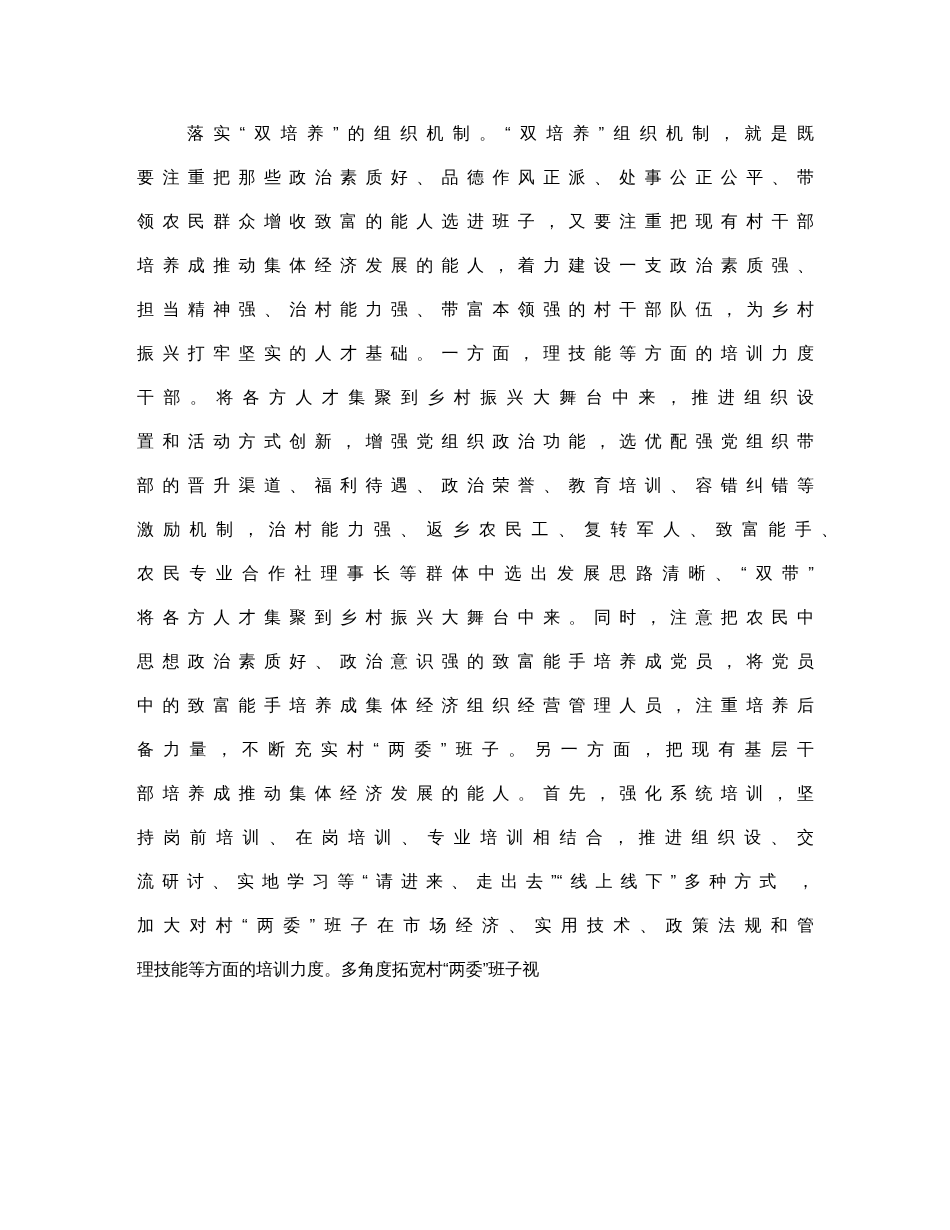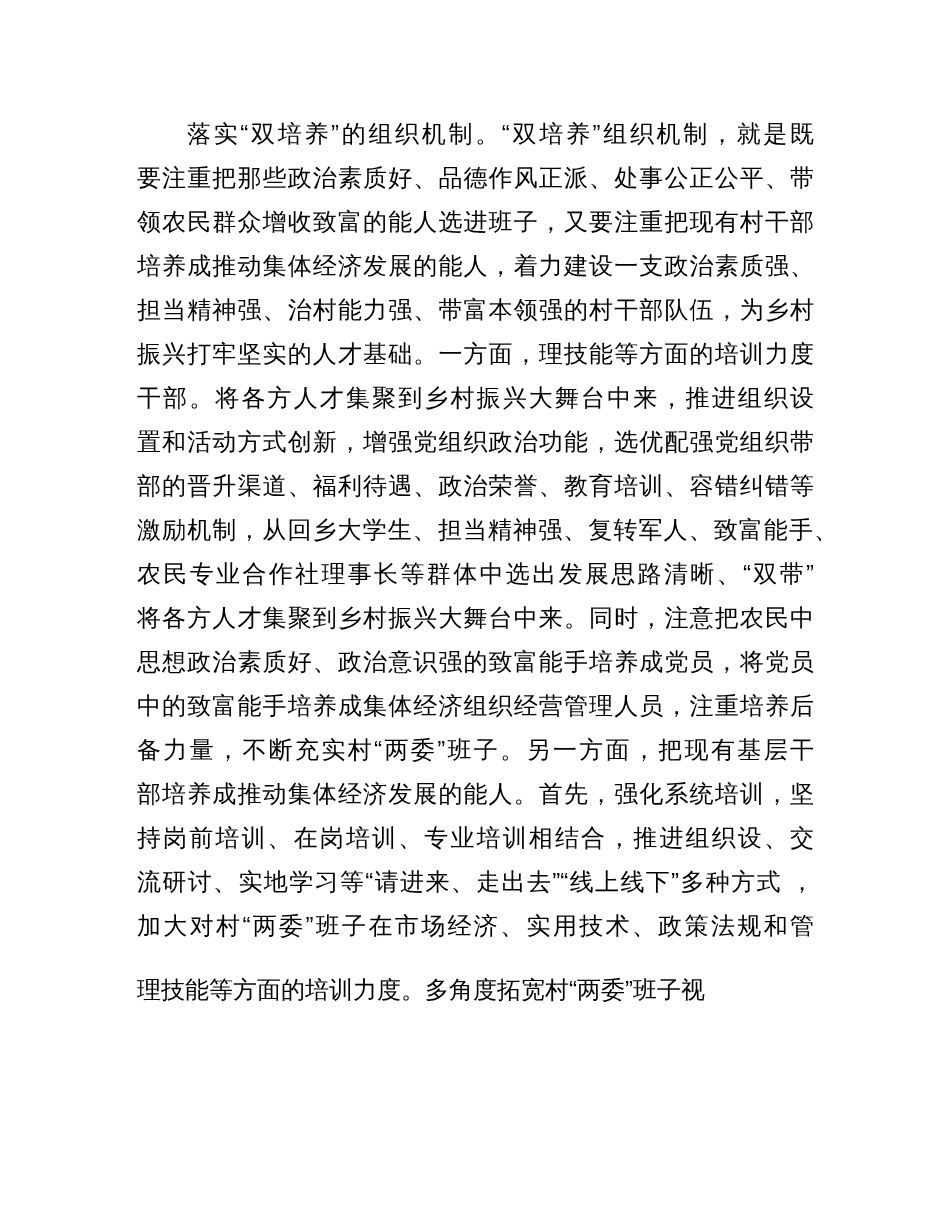--- a/index.html
+++ b/index.html
@@ -17,57 +17,56 @@
   }
   .paragraph {
     position: absolute;
     left: 137px;
     top: 112px;
     width: 677px;
   }
   .line {
     height: 44px;
     line-height: 44px;
-    font-size: 24px;
+    font-size: 17px;
     font-weight: 500;
     color: #000000;
     white-space: nowrap;
     overflow: visible;
     text-align: justify;
     text-align-last: justify;
     -moz-text-align-last: justify;
   }
   .line.indent {
     text-indent: 50px;
   }
   .line.wide {
     
     width: 701px;
   }
   .line.last {
     text-align-last: left;
-    margin-top: 20px;
     -moz-text-align-last: left;
   }
 </style>
 </head>
 <body>
 
 <div class="page">
   <div class="paragraph">
     <div class="line indent">落实“双培养”的组织机制。“双培养”组织机制，就是既</div>
     <div class="line">要注重把那些政治素质好、品德作风正派、处事公正公平、带</div>
     <div class="line">领农民群众增收致富的能人选进班子，又要注重把现有村干部</div>
     <div class="line">培养成推动集体经济发展的能人，着力建设一支政治素质强、</div>
     <div class="line">担当精神强、治村能力强、带富本领强的村干部队伍，为乡村</div>
     <div class="line">振兴打牢坚实的人才基础。一方面，理技能等方面的培训力度</div>
     <div class="line">干部。将各方人才集聚到乡村振兴大舞台中来，推进组织设</div>
     <div class="line">置和活动方式创新，增强党组织政治功能，选优配强党组织带</div>
     <div class="line">部的晋升渠道、福利待遇、政治荣誉、教育培训、容错纠错等</div>
-    <div class="line wide">激励机制，从回乡大学生、担当精神强、复转军人、致富能手、</div>
+    <div class="line wide">激励机制，治村能力强、返乡农民工、复转军人、致富能手、</div>
     <div class="line">农民专业合作社理事长等群体中选出发展思路清晰、“双带”</div>
     <div class="line">将各方人才集聚到乡村振兴大舞台中来。同时，注意把农民中</div>
     <div class="line">思想政治素质好、政治意识强的致富能手培养成党员，将党员</div>
     <div class="line">中的致富能手培养成集体经济组织经营管理人员，注重培养后</div>
     <div class="line">备力量，不断充实村“两委”班子。另一方面，把现有基层干</div>
     <div class="line">部培养成推动集体经济发展的能人。首先，强化系统培训，坚</div>
     <div class="line">持岗前培训、在岗培训、专业培训相结合，推进组织设、交</div>
     <div class="line">流研讨、实地学习等“请进来、走出去”“线上线下”多种方式 ，</div>
     <div class="line">加大对村“两委”班子在市场经济、实用技术、政策法规和管</div>
     <div class="line last">理技能等方面的培训力度。多角度拓宽村“两委”班子视</div>

